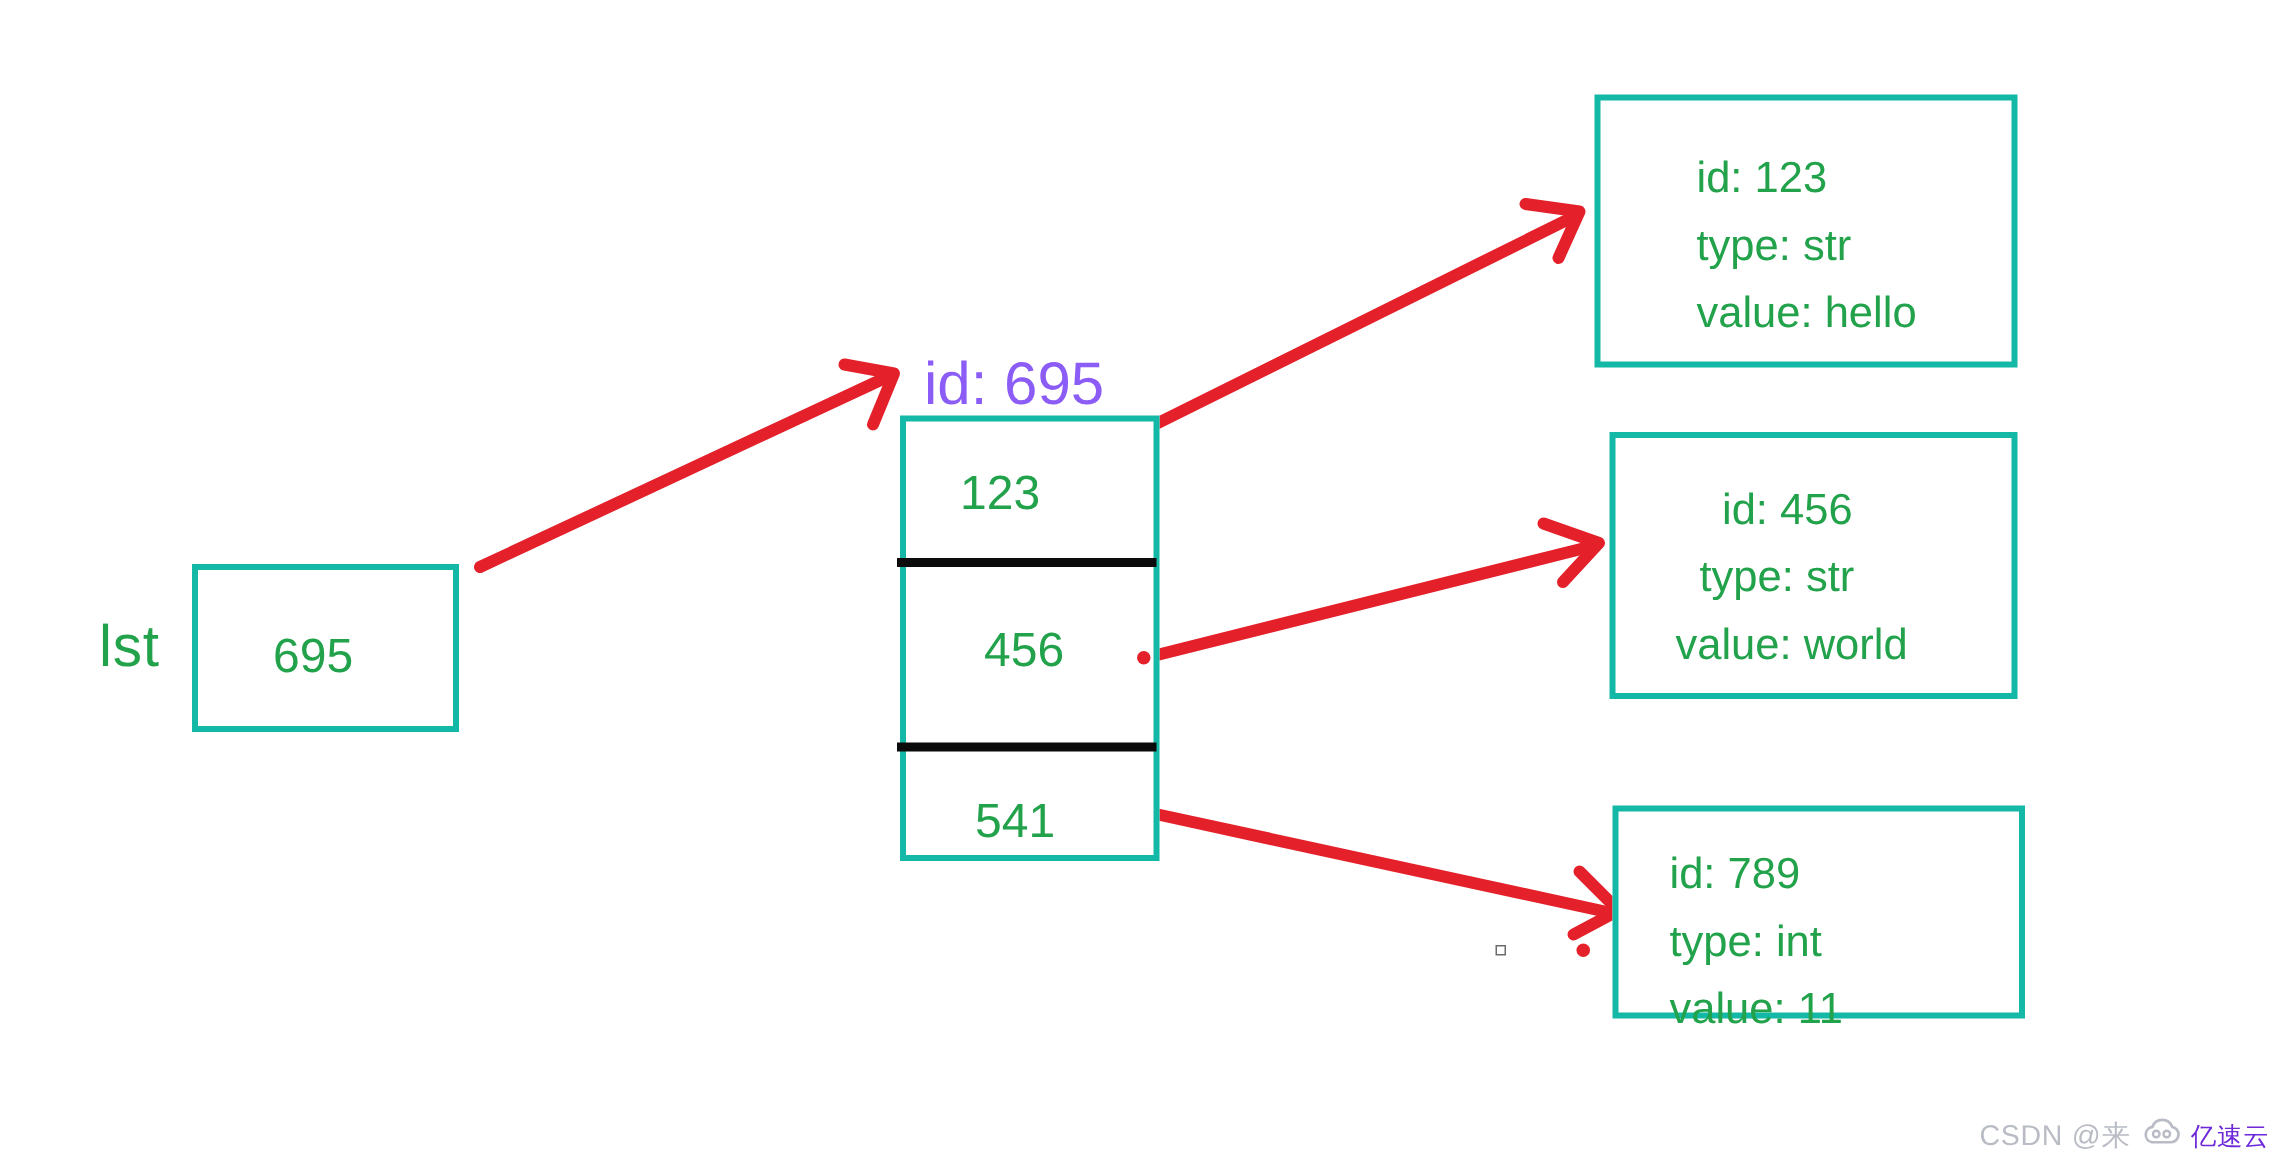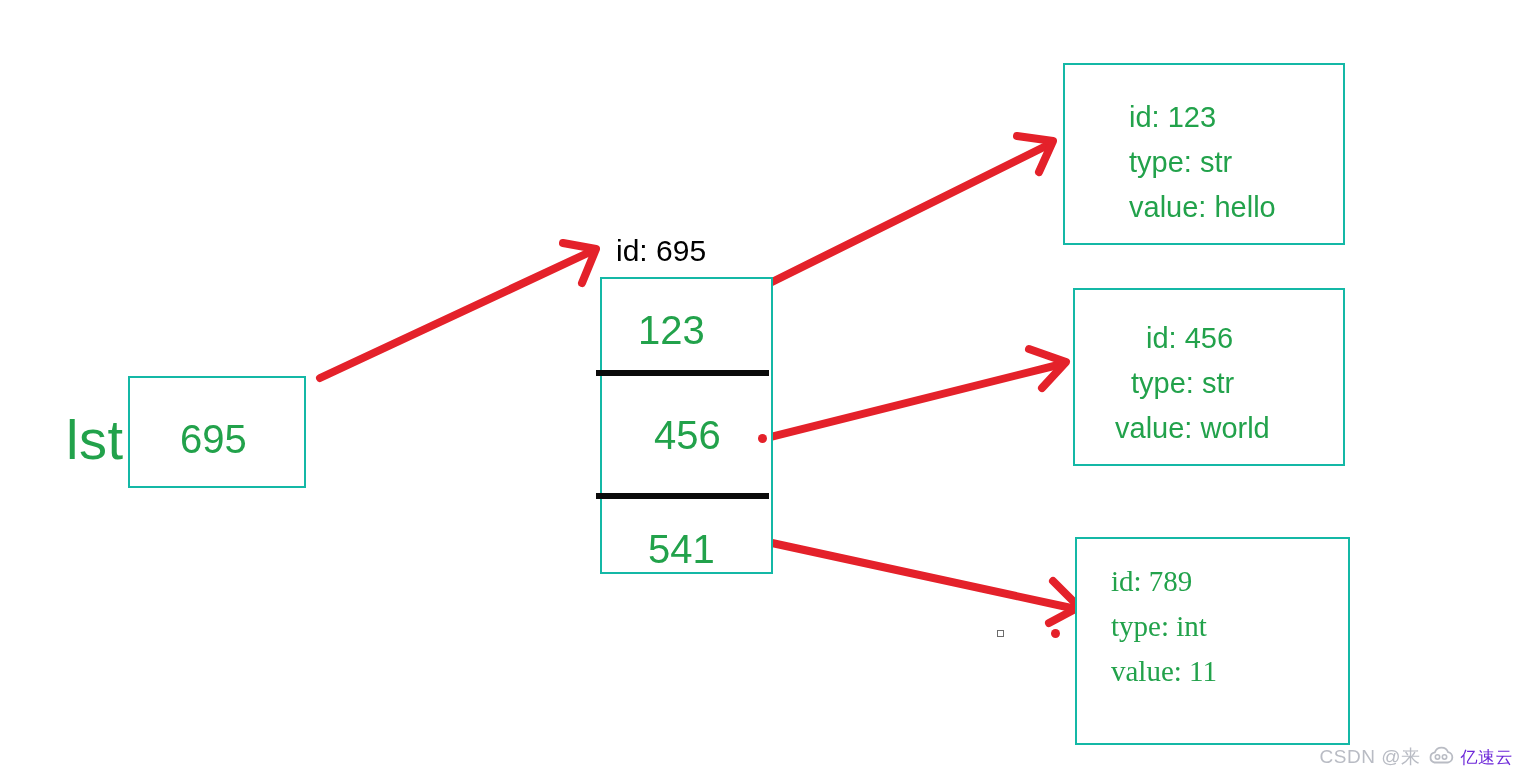--- a/index.html
+++ b/index.html
@@ -16,48 +16,48 @@
     width: 1527px;
     height: 782px;
     background: #ffffff;
     overflow: hidden;
   }
 
   
   .box {
     position: absolute;
     box-sizing: border-box;
-    border: 2px solid #14b8a6;
+    border: 4px solid #14b8a6;
     background: #ffffff;
   }
 
   
   .var-label {
     position: absolute;
     color: #22a24b;
-    font-size: 56px;
+    font-size: 39px;
     line-height: 1;
     letter-spacing: 0.5px;
     white-space: nowrap;
   }
 
   
   .cell-value {
     position: absolute;
     color: #22a24b;
+    font-size: 32px;
+    line-height: 1;
+    white-space: nowrap;
+  }
+
+  
+  .id-caption {
+    position: absolute;
+    color: #8b5cf6;
     font-size: 40px;
-    line-height: 1;
-    white-space: nowrap;
-  }
-
-  
-  .id-caption {
-    position: absolute;
-    color: #000000;
-    font-size: 30px;
     line-height: 1;
     white-space: nowrap;
   }
 
   
   #list-box {
     left: 600px;
     top: 277px;
     width: 173px;
     height: 297px;
@@ -179,21 +179,21 @@
     <div class="obj-line" style="left:64px; top:83px;">type:  str</div>
     <div class="obj-line" style="left:64px; top:128px;">value: hello</div>
   </div>
 
   <div class="box" id="object-box-1" style="left:1073px; top:288px; width:272px; height:178px;">
     <div class="obj-line" style="left:71px; top:34px;">id:  456</div>
     <div class="obj-line" style="left:56px; top:79px;">type: str</div>
     <div class="obj-line" style="left:40px; top:124px;">value: world</div>
   </div>
 
-  <div class="box" id="object-box-2" style="left:1075px; top:537px; width:275px; height:208px;font-family:Liberation Serif, serif;">
+  <div class="box" id="object-box-2" style="left:1075px; top:537px; width:275px; height:142px;">
     <div class="obj-line" style="left:34px; top:28px;">id: 789</div>
     <div class="obj-line" style="left:34px; top:73px;">type: int</div>
     <div class="obj-line" style="left:34px; top:118px;">value: 11</div>
   </div>
 
   <div class="dot" style="left:758px; top:434px; width:9px; height:9px;"></div>
   <div class="dot" style="left:1051px; top:629px; width:9px; height:9px;"></div>
   <div class="tiny-square" style="left:997px; top:630px;"></div>
 
   <div id="watermark">

